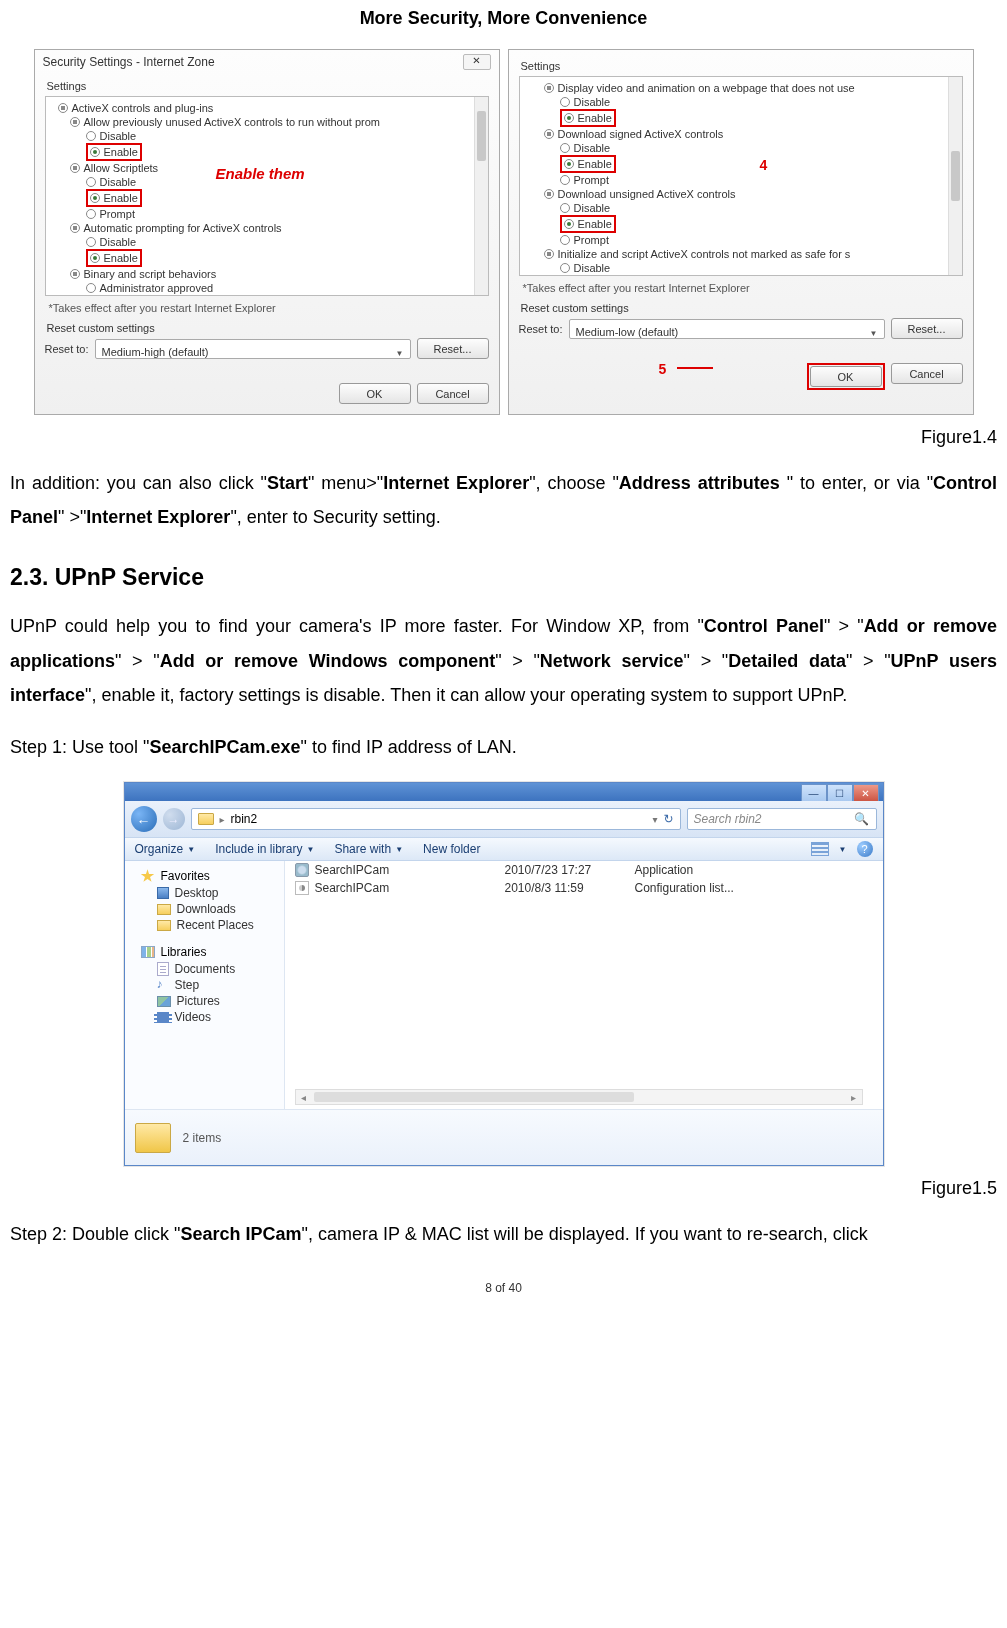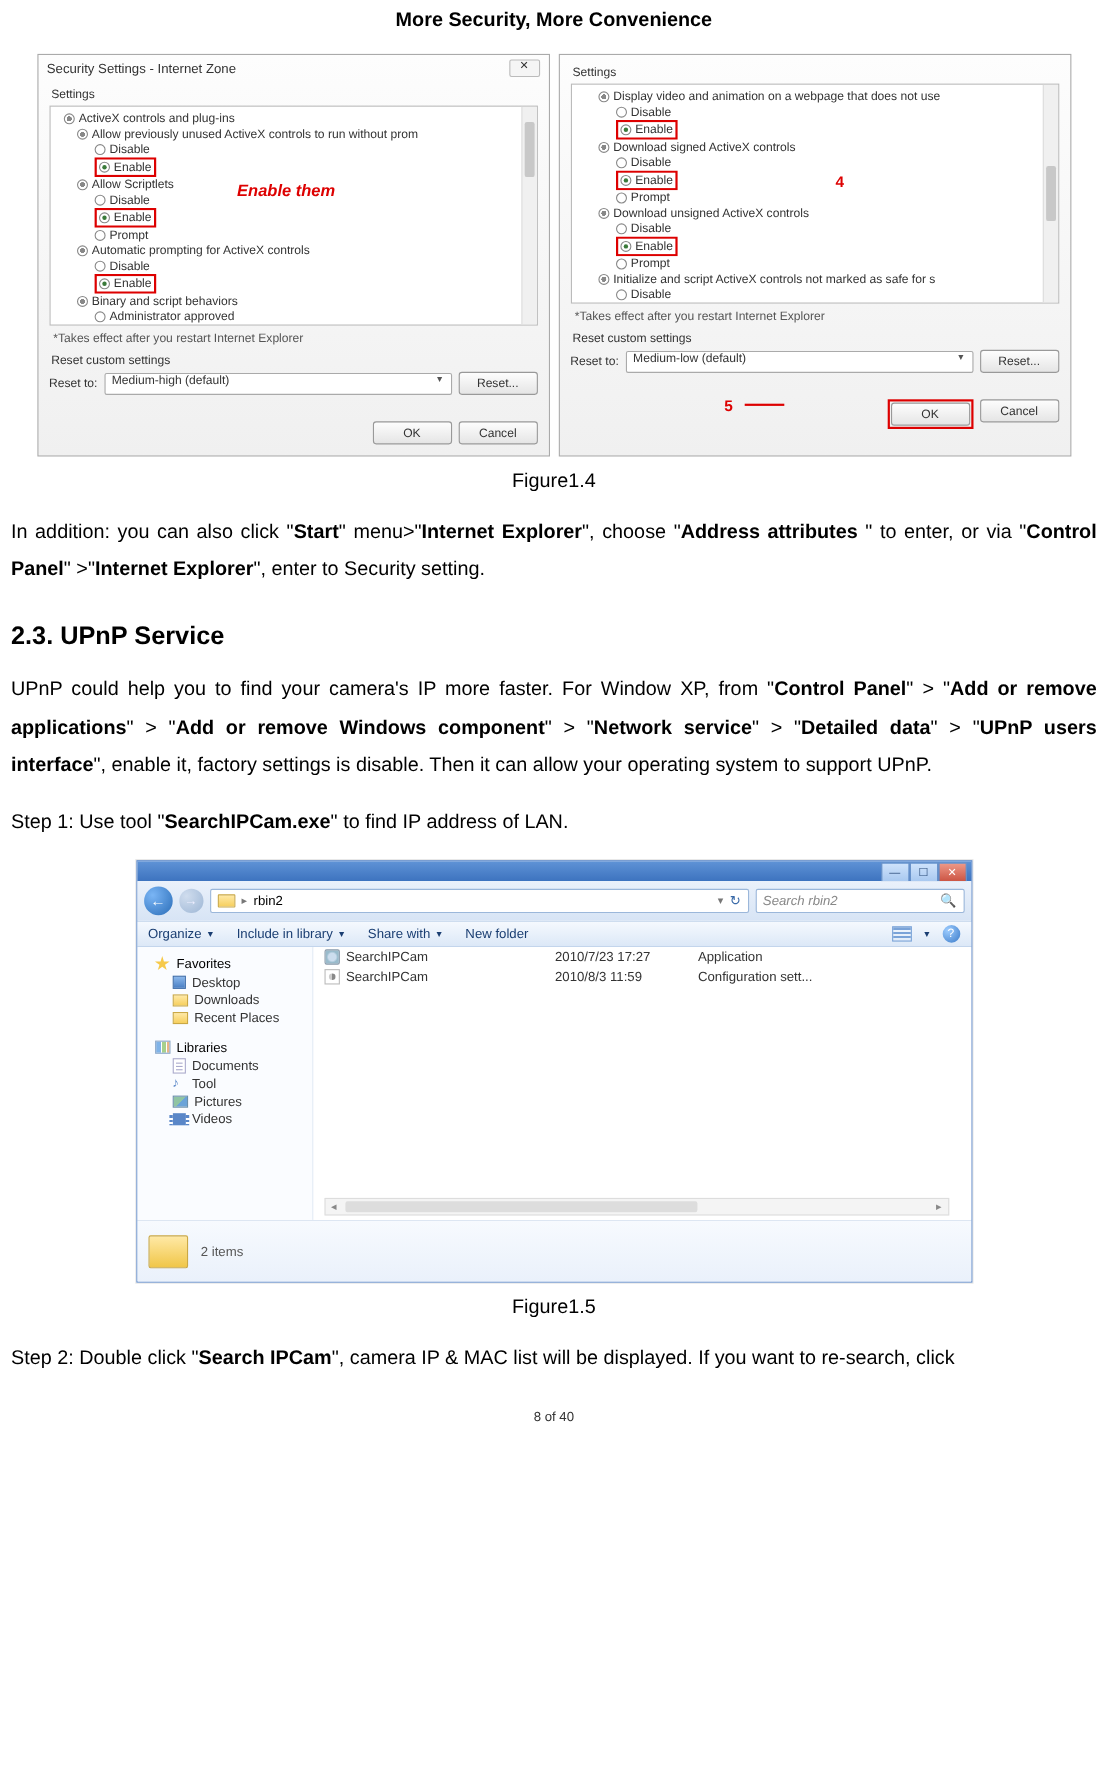--- a/index.html
+++ b/index.html
@@ -150,21 +150,21 @@
   .reset-label {
     font-size: 11px;
     text-align: right;
   }
   .combo {
     border: 1px solid #aaa;
     background: #fff;
     height: 20px;
     flex: 1;
     display: flex;
-    align-items: flex-start;
+    align-items: flex-end;
     justify-content: space-between;
     padding: 0 6px;
     font-size: 11px;
     border-radius: 2px;
     gap: 43px;
   }
   .combo .arrow {
     font-size: 8px;
     color: #555;
   }
@@ -201,21 +201,21 @@
     border-left: 1px solid #ddd;
   }
   .scroll-thumb {
     position: absolute;
     left: 2px;
     right: 2px;
     background: #c8c8c8;
     border-radius: 2px;
   }
   .figure-caption {
-    text-align: center;
+    text-align: right;
     font-size: 18px;
     margin: 12px 0 10px 0;
   }
   .body-text {
     font-size: 18px;
     line-height: 1.9;
     text-align: justify;
   }
   .body-text b { font-weight: bold; }
   h2.section {
@@ -730,21 +730,21 @@
           <div class="sb-title">
               <span class="lib-icon"></span>
               <span>Libraries</span>
             </div>
           <div class="sb-item">
               <span class="doc-icon"></span>
               <span>Documents</span>
             </div>
           <div class="sb-item">
               <span class="music-icon">♪</span>
-              <span>Tool</span>
+              <span>Step</span>
             </div>
           <div class="sb-item">
               <span class="pic-icon"></span>
               <span>Pictures</span>
             </div>
           <div class="sb-item">
               <span class="vid-icon"></span>
               <span>Videos</span>
             </div>
         </div>
@@ -759,21 +759,21 @@
               <div class="col-date">2010/7/23 17:27</div>
               <div class="col-type">Application</div>
               <div class="col-size"></div>
             </div>
             <div class="file-row">
               <div class="col-name">
                 <span class="ini-icon"></span>
                 <span>SearchIPCam</span>
               </div>
               <div class="col-date">2010/8/3 11:59</div>
-              <div class="col-type">Configuration sett...</div>
+              <div class="col-type">Configuration list...</div>
               <div class="col-size"></div>
             </div>
           </div>
         <div class="file-scroll">
           <div class="fs-arrow">◂</div>
           <div class="fs-thumb"></div>
           <div class="fs-arrow" style="margin-left:auto;">▸</div>
         </div>
       </div>
     </div>

